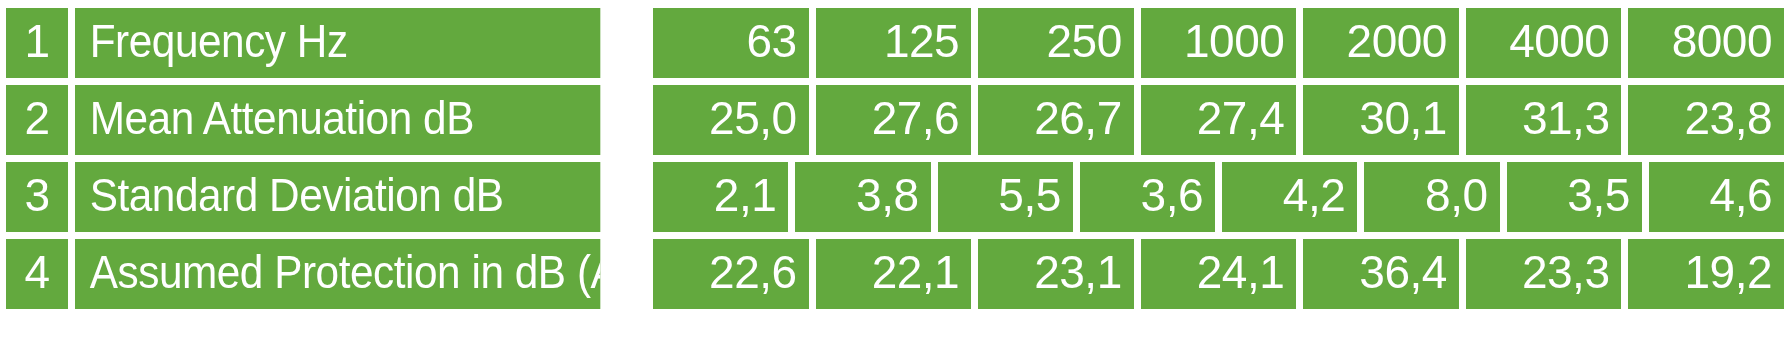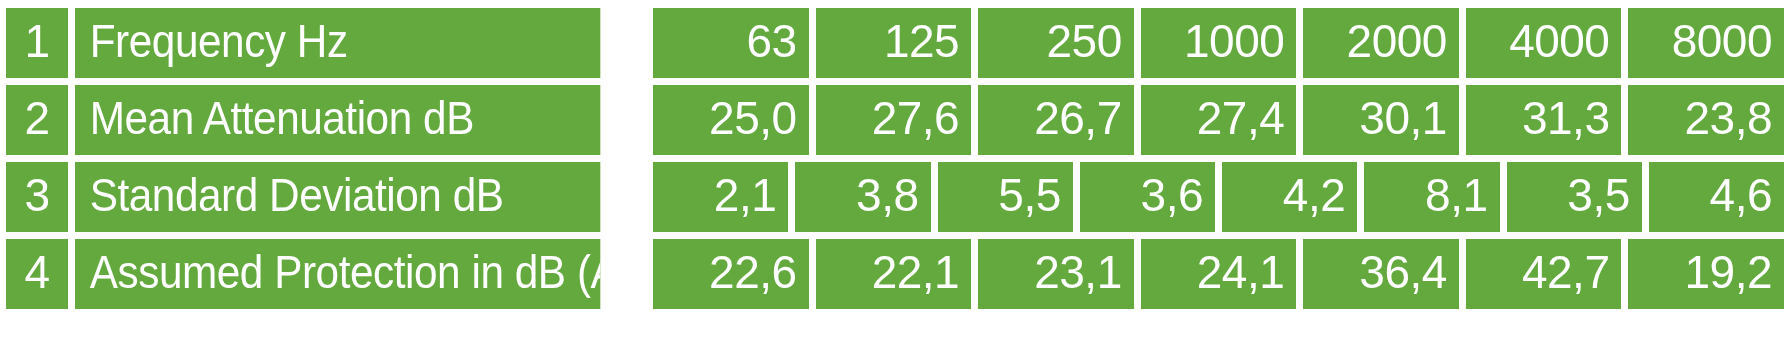--- a/index.html
+++ b/index.html
@@ -103,31 +103,31 @@
     </div>
 
     <div class="table-row">
       <div class="cell cell-index">3</div>
       <div class="cell cell-label">Standard Deviation dB</div>
       <div class="cell cell-value">2,1</div>
       <div class="cell cell-value">3,8</div>
       <div class="cell cell-value">5,5</div>
       <div class="cell cell-value">3,6</div>
       <div class="cell cell-value">4,2</div>
-      <div class="cell cell-value">8,1</div>
+      <div class="cell cell-value">8,0</div>
       <div class="cell cell-value">3,5</div>
       <div class="cell cell-value">4,6</div>
     </div>
 
     <div class="table-row">
       <div class="cell cell-index">4</div>
       <div class="cell cell-label">Assumed Protection in dB (APV)</div>
       <div class="cell cell-value">22,6</div>
       <div class="cell cell-value">22,1</div>
       <div class="cell cell-value">23,1</div>
       <div class="cell cell-value">24,1</div>
       <div class="cell cell-value">36,4</div>
-      <div class="cell cell-value">42,7</div>
+      <div class="cell cell-value">23,3</div>
       <div class="cell cell-value">19,2</div>
     </div>
 
   </div>
 </div>
 
 </body></html>

